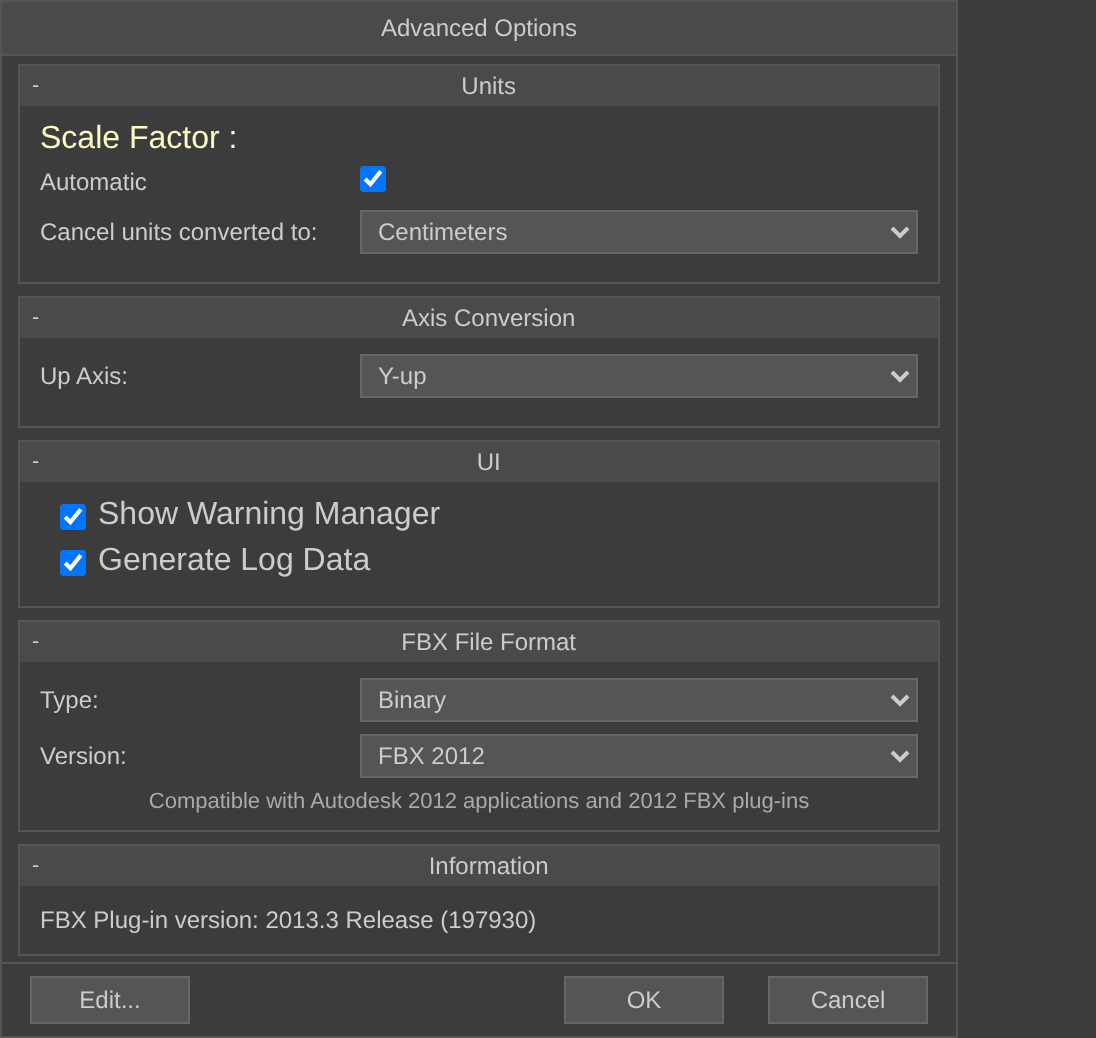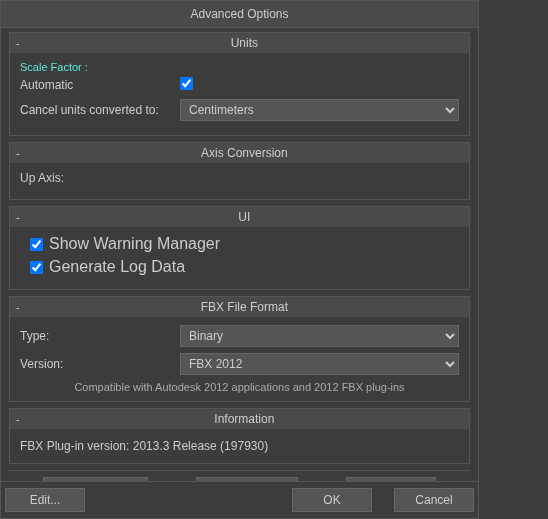--- a/index.html
+++ b/index.html
@@ -66,22 +66,22 @@
       margin-bottom: 6px;
     }
     .form-label {
       min-width: 160px;
       padding-right: 8px;
       color: #cccccc;
       font-size: 12px;
     }
     .form-label-left {
       text-align: left;
-      color: #5eead4;
-      font-size: 11px;
+      color: #fef9c3;
+      font-size: 16px;
     }
     .form-control {
       flex: 1;
     }
     select {
       background: #555;
       color: #cccccc;
       border: 1px solid #666;
       padding: 2px 4px;
       font-size: 12px;
@@ -127,21 +127,21 @@
       padding: 4px 16px;
       font-size: 12px;
       cursor: pointer;
       min-width: 90px;
       text-align: center;
     }
     .dialog-footer {
       display: flex;
       justify-content: space-between;
       align-items: center;
-      padding: 6px 4px;
+      padding: 6px 14px;
       border-top: 1px solid #555;
       background: #3c3c3c;
     }
     .footer-left { display: flex; gap: 8px; }
     .footer-right { display: flex; gap: 22px; }
     .btn-footer {
       background: #555555;
       color: #cccccc;
       border: 1px solid #666;
       padding: 4px 20px;
@@ -196,20 +196,26 @@
     </div>
 
     <div class="section">
       <div class="section-header">
         <span class="section-collapse">-</span>
         <span class="section-title">Axis Conversion</span>
       </div>
       <div class="section-body">
         <div class="form-row">
           <span class="form-label">Up Axis:</span>
+          <div class="form-control">
+            <select>
+              <option>Y-up</option>
+              <option>Z-up</option>
+            </select>
+          </div>
         </div>
       </div>
     </div>
 
     <div class="section">
       <div class="section-header">
         <span class="section-collapse">-</span>
         <span class="section-title">UI</span>
       </div>
       <div class="section-body">

